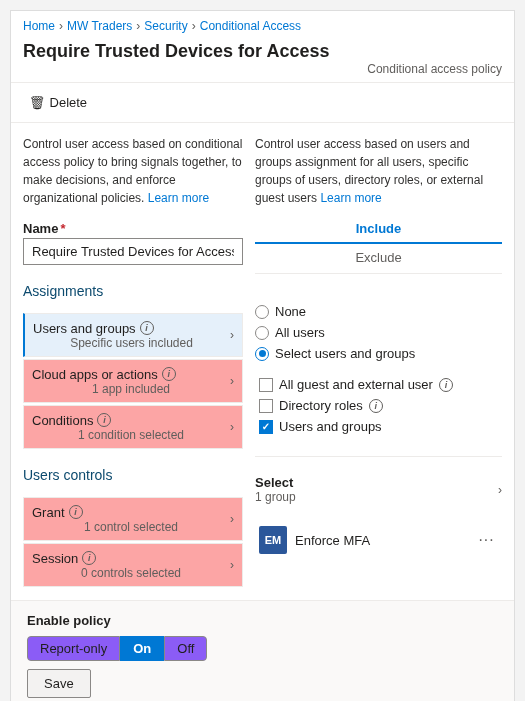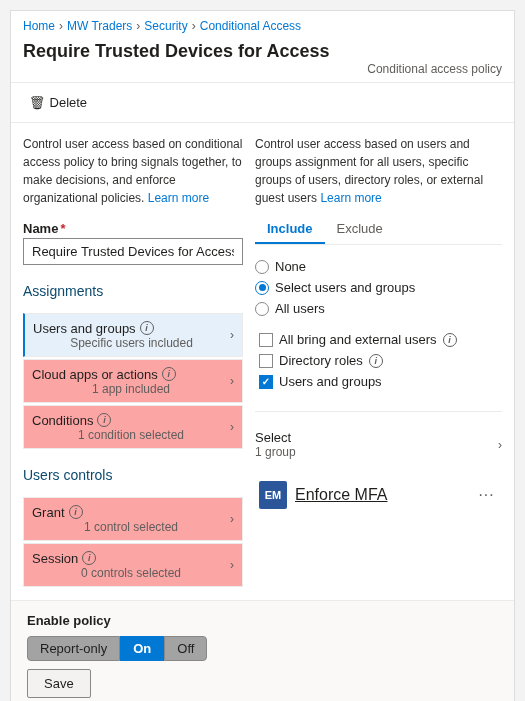--- a/index.html
+++ b/index.html
@@ -170,21 +170,22 @@
       font-size: 12px;
       color: #323130;
       line-height: 1.5;
     }
     .rp-description a { color: #0078d4; text-decoration: none; }
 
     .tabs {
       display: flex;
       gap: 0;
       border-bottom: 1px solid #edebe9;
-      margin-bottom: 6px;
+      margin-bottom: 22px;
+      flex-direction: column;
     }
     .tab {
       padding: 6px 12px;
       font-size: 13px;
       cursor: pointer;
       color: #605e5c;
       border-bottom: 2px solid transparent;
       background: none;
       border-top: none;
       border-left: none;
@@ -262,21 +263,21 @@
     .select-row {
       display: flex;
       align-items: center;
       justify-content: space-between;
       padding: 4px 0;
       cursor: pointer;
     }
     .select-label {
       font-size: 13px;
       color: #201f1e;
-      font-weight: 400;
+      font-weight: 700;
     }
     .select-sub { font-size: 12px; color: #605e5c; }
 
     .group-item {
       display: flex;
       align-items: center;
       gap: 8px;
       padding: 6px 4px;
       margin-top: 4px;
     }
@@ -287,24 +288,23 @@
       border-radius: 2px;
       display: flex;
       align-items: center;
       justify-content: center;
       color: #fff;
       font-size: 11px;
       font-weight: 600;
       flex-shrink: 0;
     }
     .group-name {
-      font-size: 16px;
+      font-size: 13px;
       color: #201f1e;
       flex: 1;
-      text-decoration: underline;
     }
     .ellipsis-btn {
       background: none;
       border: none;
       cursor: pointer;
       color: #605e5c;
       font-size: 16px;
       padding: 2px 4px;
     }
 
@@ -323,21 +323,21 @@
       display: flex;
       align-items: center;
       gap: 0;
       margin-bottom: 8px;
     }
     .toggle-option {
       padding: 4px 12px;
       font-size: 13px;
       border: 1px solid #8a8886;
       cursor: pointer;
-      background: #a3a3a3;
+      background: #8b5cf6;
       color: #201f1e;
     }
     .toggle-option:first-child { border-radius: 4px 0 0 4px; }
     .toggle-option:last-child { border-radius: 0 4px 4px 0; }
     .toggle-option.active-on {
       background: #0078d4;
       color: #fff;
       border-color: #0078d4;
       font-weight: 600;
     }
@@ -469,33 +469,33 @@
         <button class="tab active">Include</button>
         <button class="tab">Exclude</button>
       </div>
 
       <div class="radio-group">
         <div class="radio-item">
           <div class="radio-circle"></div>
           <span>None</span>
         </div>
         <div class="radio-item">
+          <div class="radio-circle"></div>
+          <span>All users</span>
+        </div>
+        <div class="radio-item">
           <div class="radio-circle selected"></div>
           <span>Select users and groups</span>
-        </div>
-        <div class="radio-item">
-          <div class="radio-circle"></div>
-          <span>All users</span>
         </div>
       </div>
 
       <div class="checkbox-group">
         <div class="checkbox-item">
           <div class="checkbox-box"></div>
-          <span>All bring and external users</span>
+          <span>All guest and external user</span>
           <span class="info-icon">i</span>
         </div>
         <div class="checkbox-item">
           <div class="checkbox-box"></div>
           <span>Directory roles</span>
           <span class="info-icon">i</span>
         </div>
         <div class="checkbox-item">
           <div class="checkbox-box checked"></div>
           <span>Users and groups</span>

